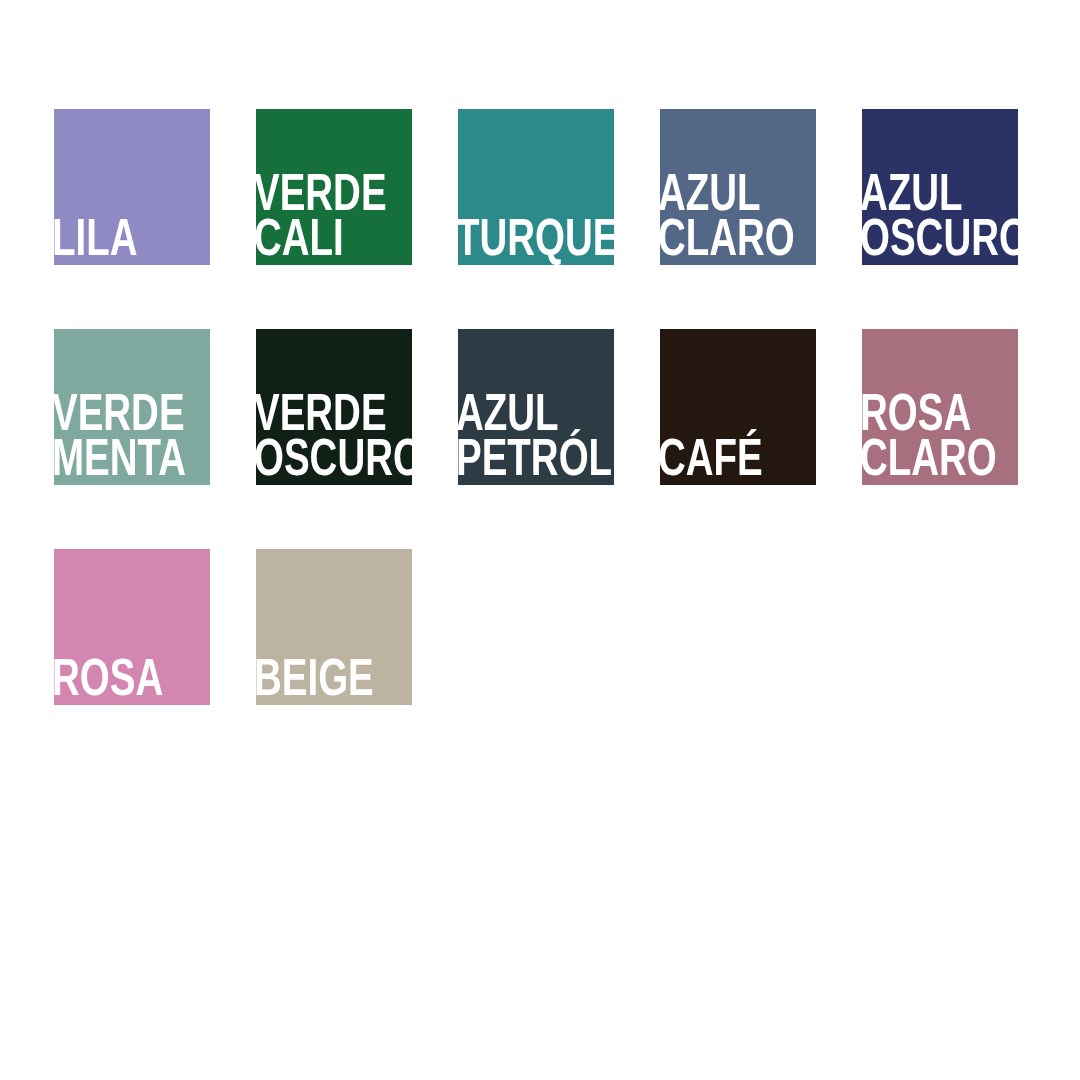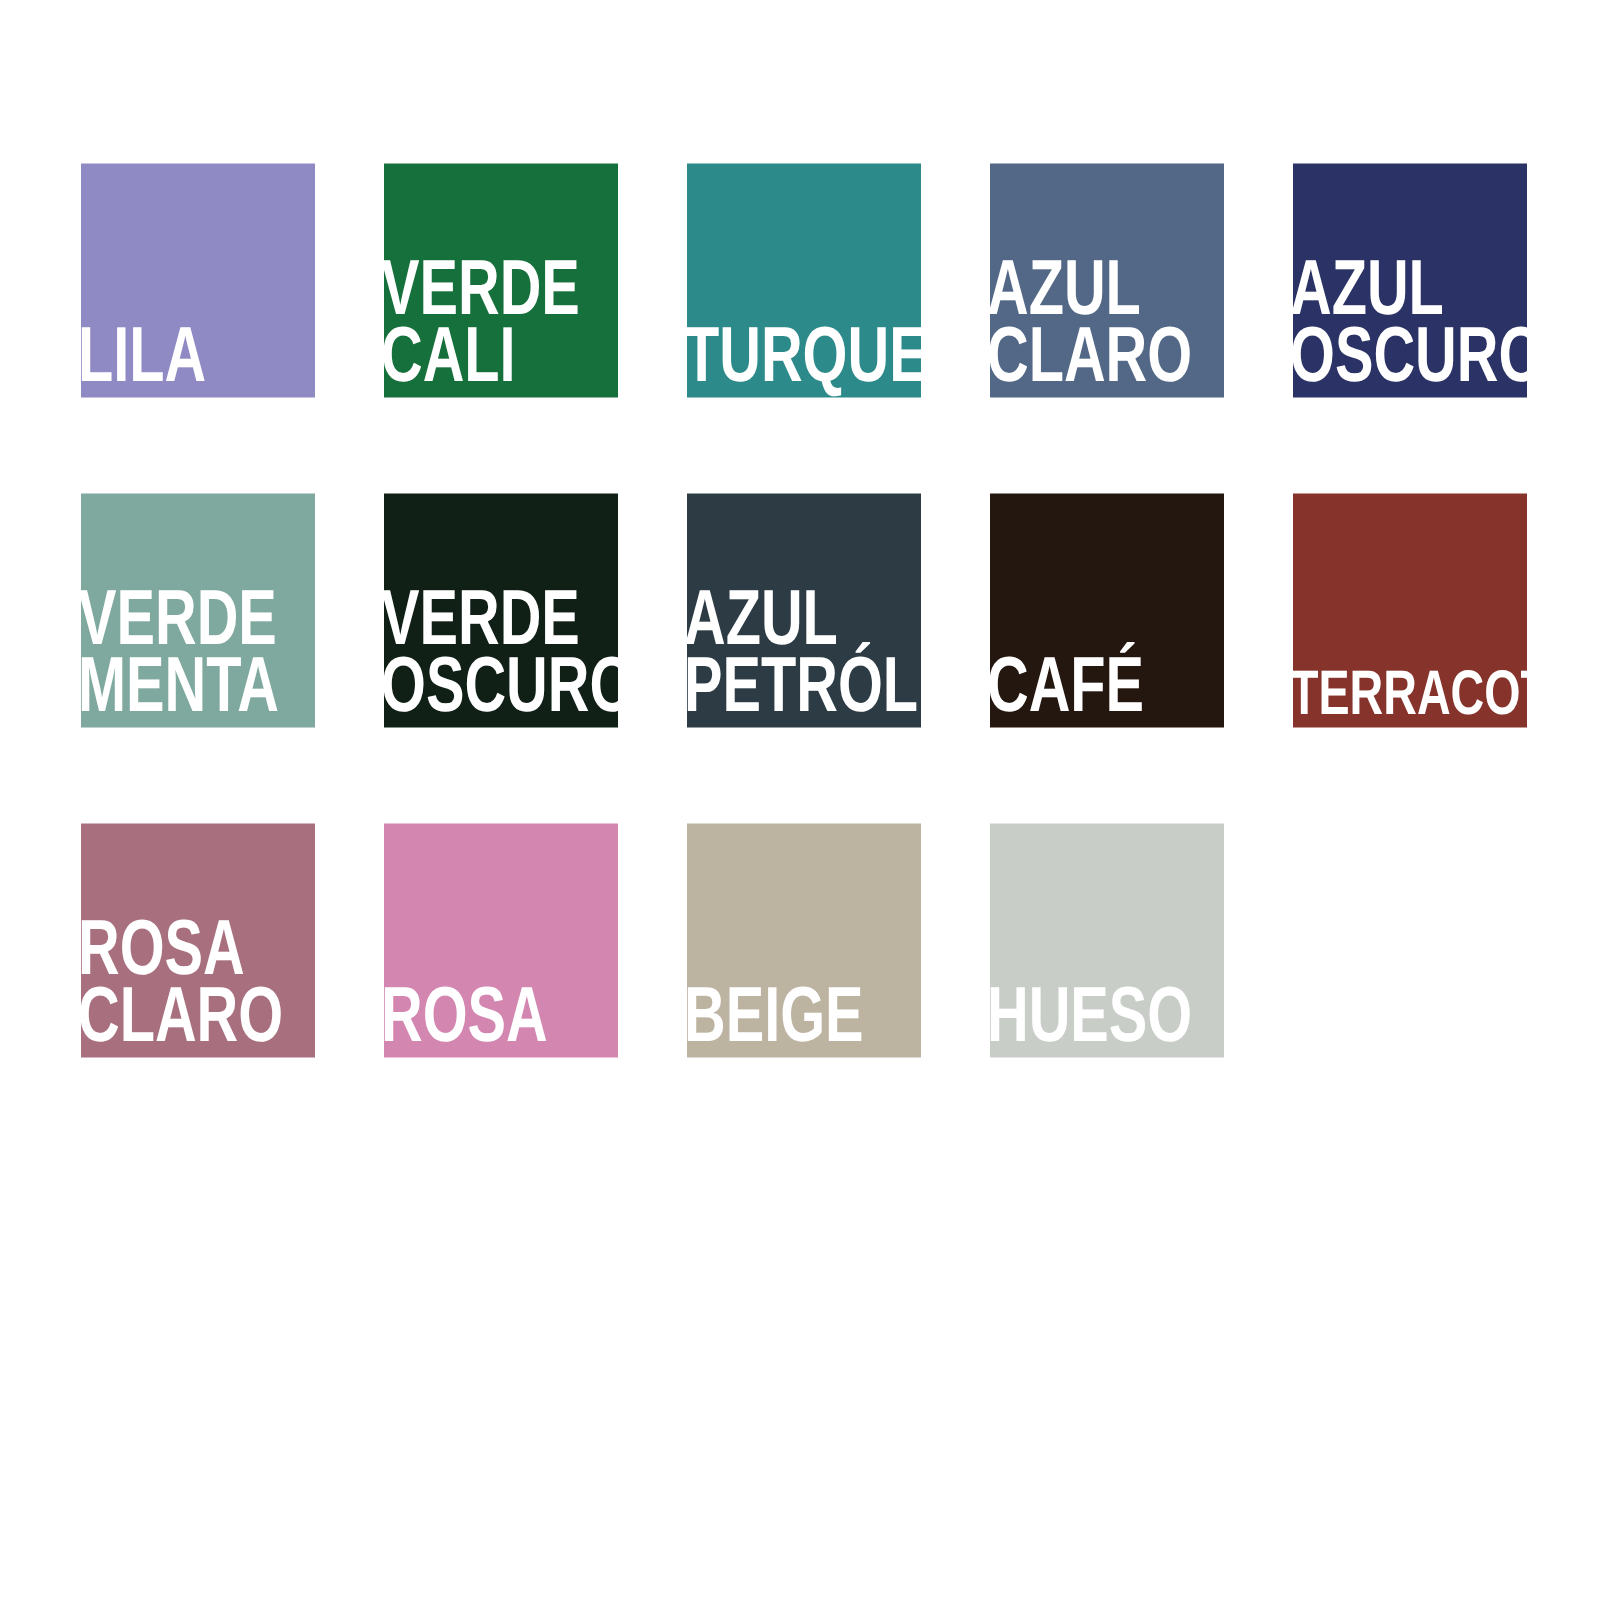--- a/index.html
+++ b/index.html
@@ -116,34 +116,26 @@
       <div class="swatch">
         <div class="swatch-fill" style="background: rgb(45, 60, 68);"></div>
         <div class="swatch-label" style="color: rgb(255, 255, 255);">AZUL
 PETRÓLEO</div>
       </div>
       <div class="swatch">
         <div class="swatch-fill" style="background: rgb(36, 23, 16);"></div>
         <div class="swatch-label" style="color: rgb(255, 255, 255);">CAFÉ</div>
       </div>
       <div class="swatch">
-        <div class="swatch-fill" style="background: rgb(134, 51, 43);"></div>
-        <div class="swatch-label size-sm" style="color: rgb(255, 255, 255);">TERRACOTA</div>
-      </div>
-      <div class="swatch">
         <div class="swatch-fill" style="background: rgb(168, 112, 126);"></div>
         <div class="swatch-label" style="color: rgb(255, 255, 255);">ROSA
 CLARO</div>
       </div>
       <div class="swatch">
         <div class="swatch-fill" style="background: rgb(211, 134, 176);"></div>
         <div class="swatch-label" style="color: rgb(255, 255, 255);">ROSA</div>
       </div>
       <div class="swatch">
         <div class="swatch-fill" style="background: rgb(189, 179, 161);"></div>
         <div class="swatch-label" style="color: rgb(255, 255, 255);">BEIGE</div>
       </div>
-      <div class="swatch">
-        <div class="swatch-fill" style="background: rgb(201, 205, 199);"></div>
-        <div class="swatch-label" style="color: rgb(255, 255, 255);">HUESO</div>
-      </div>
     </div>
 </div>
 
 </body></html>

